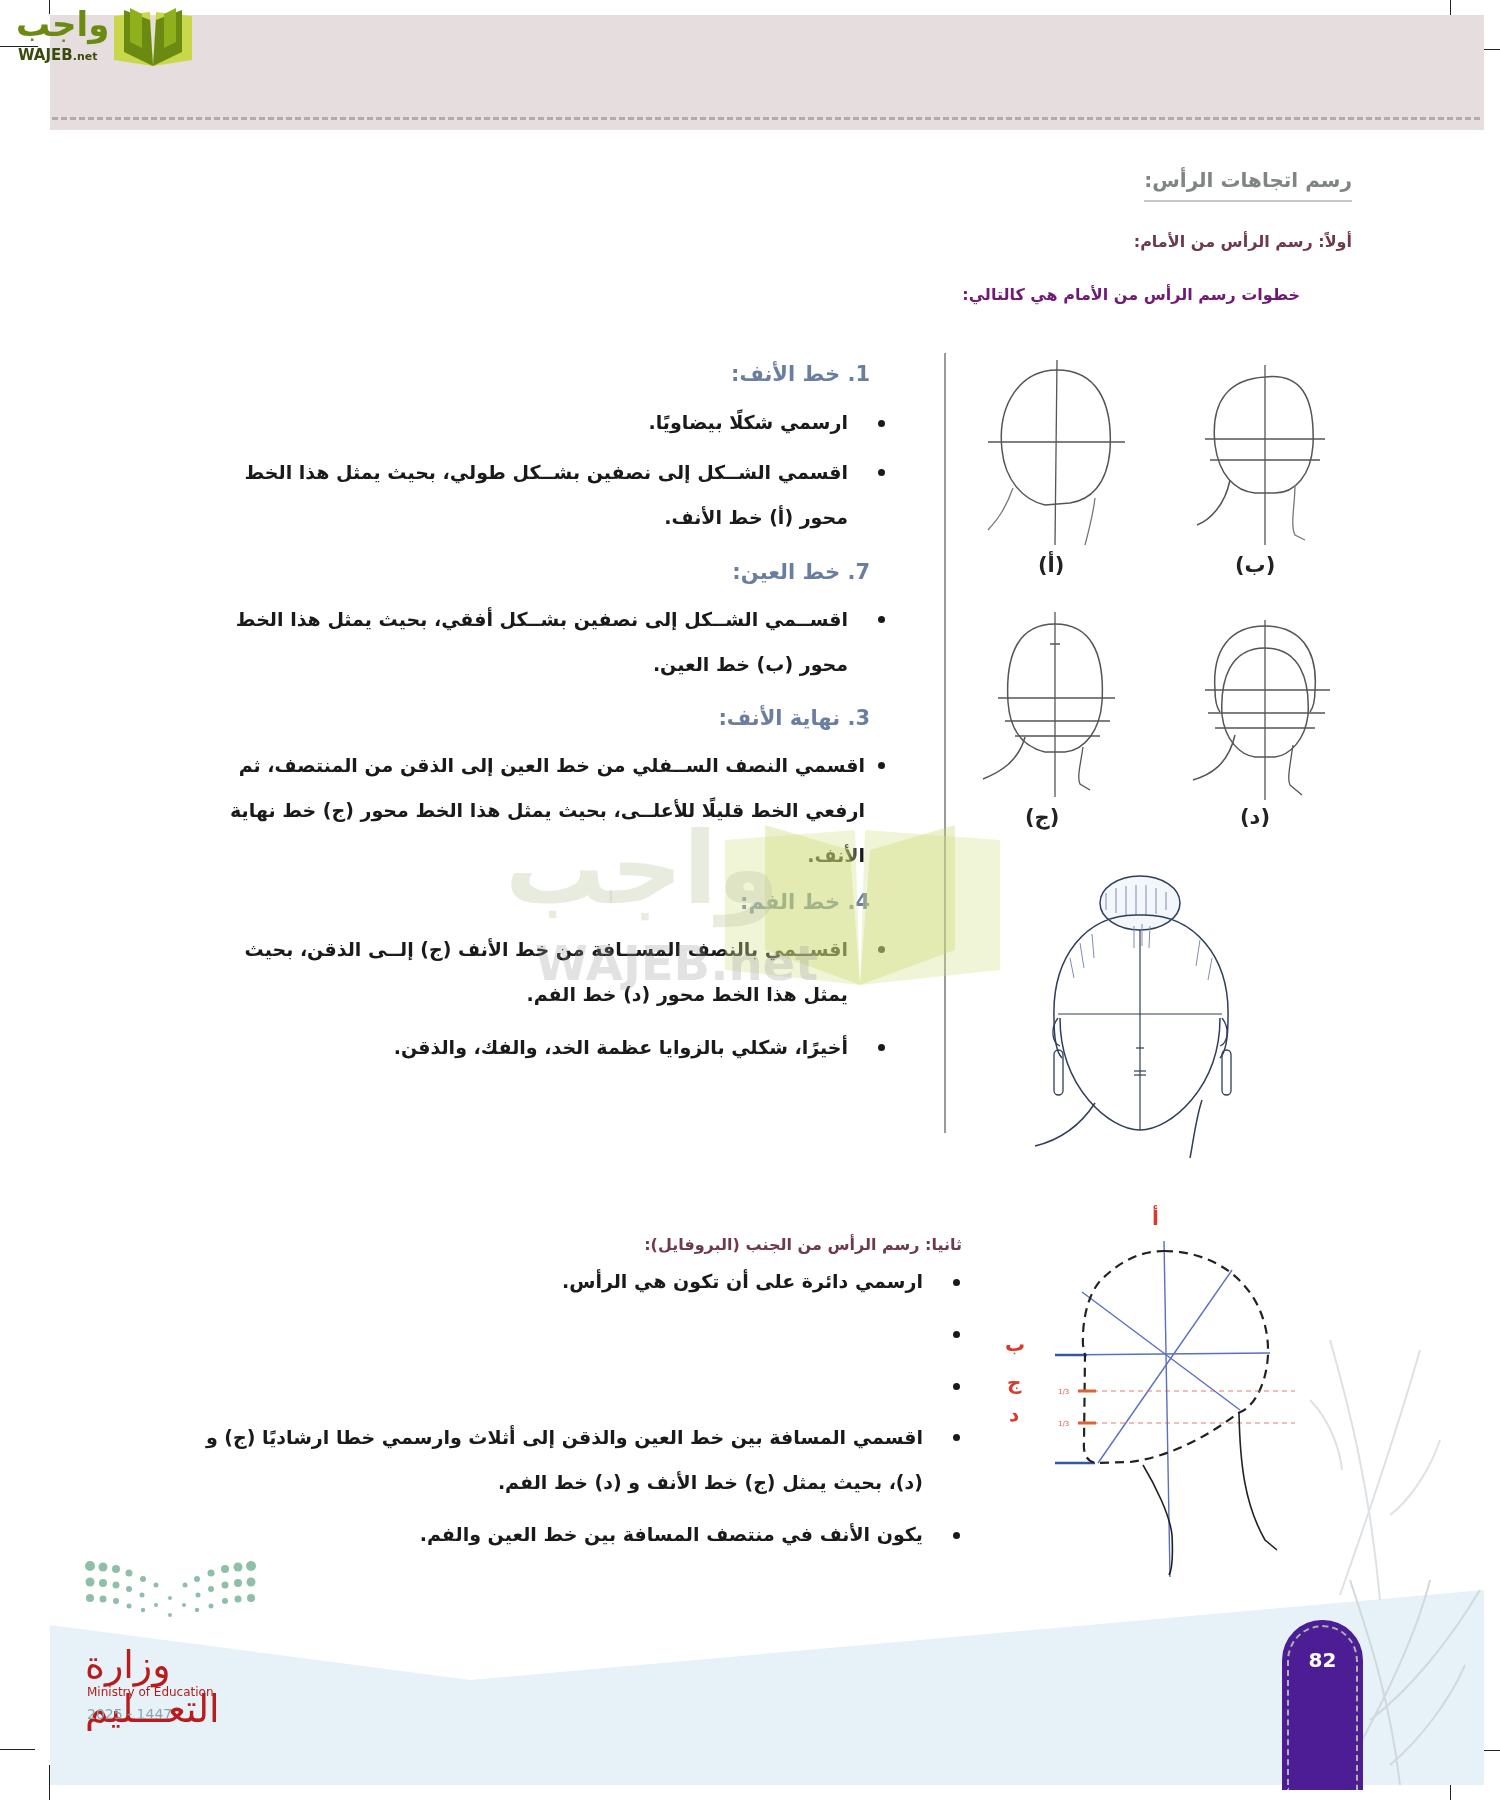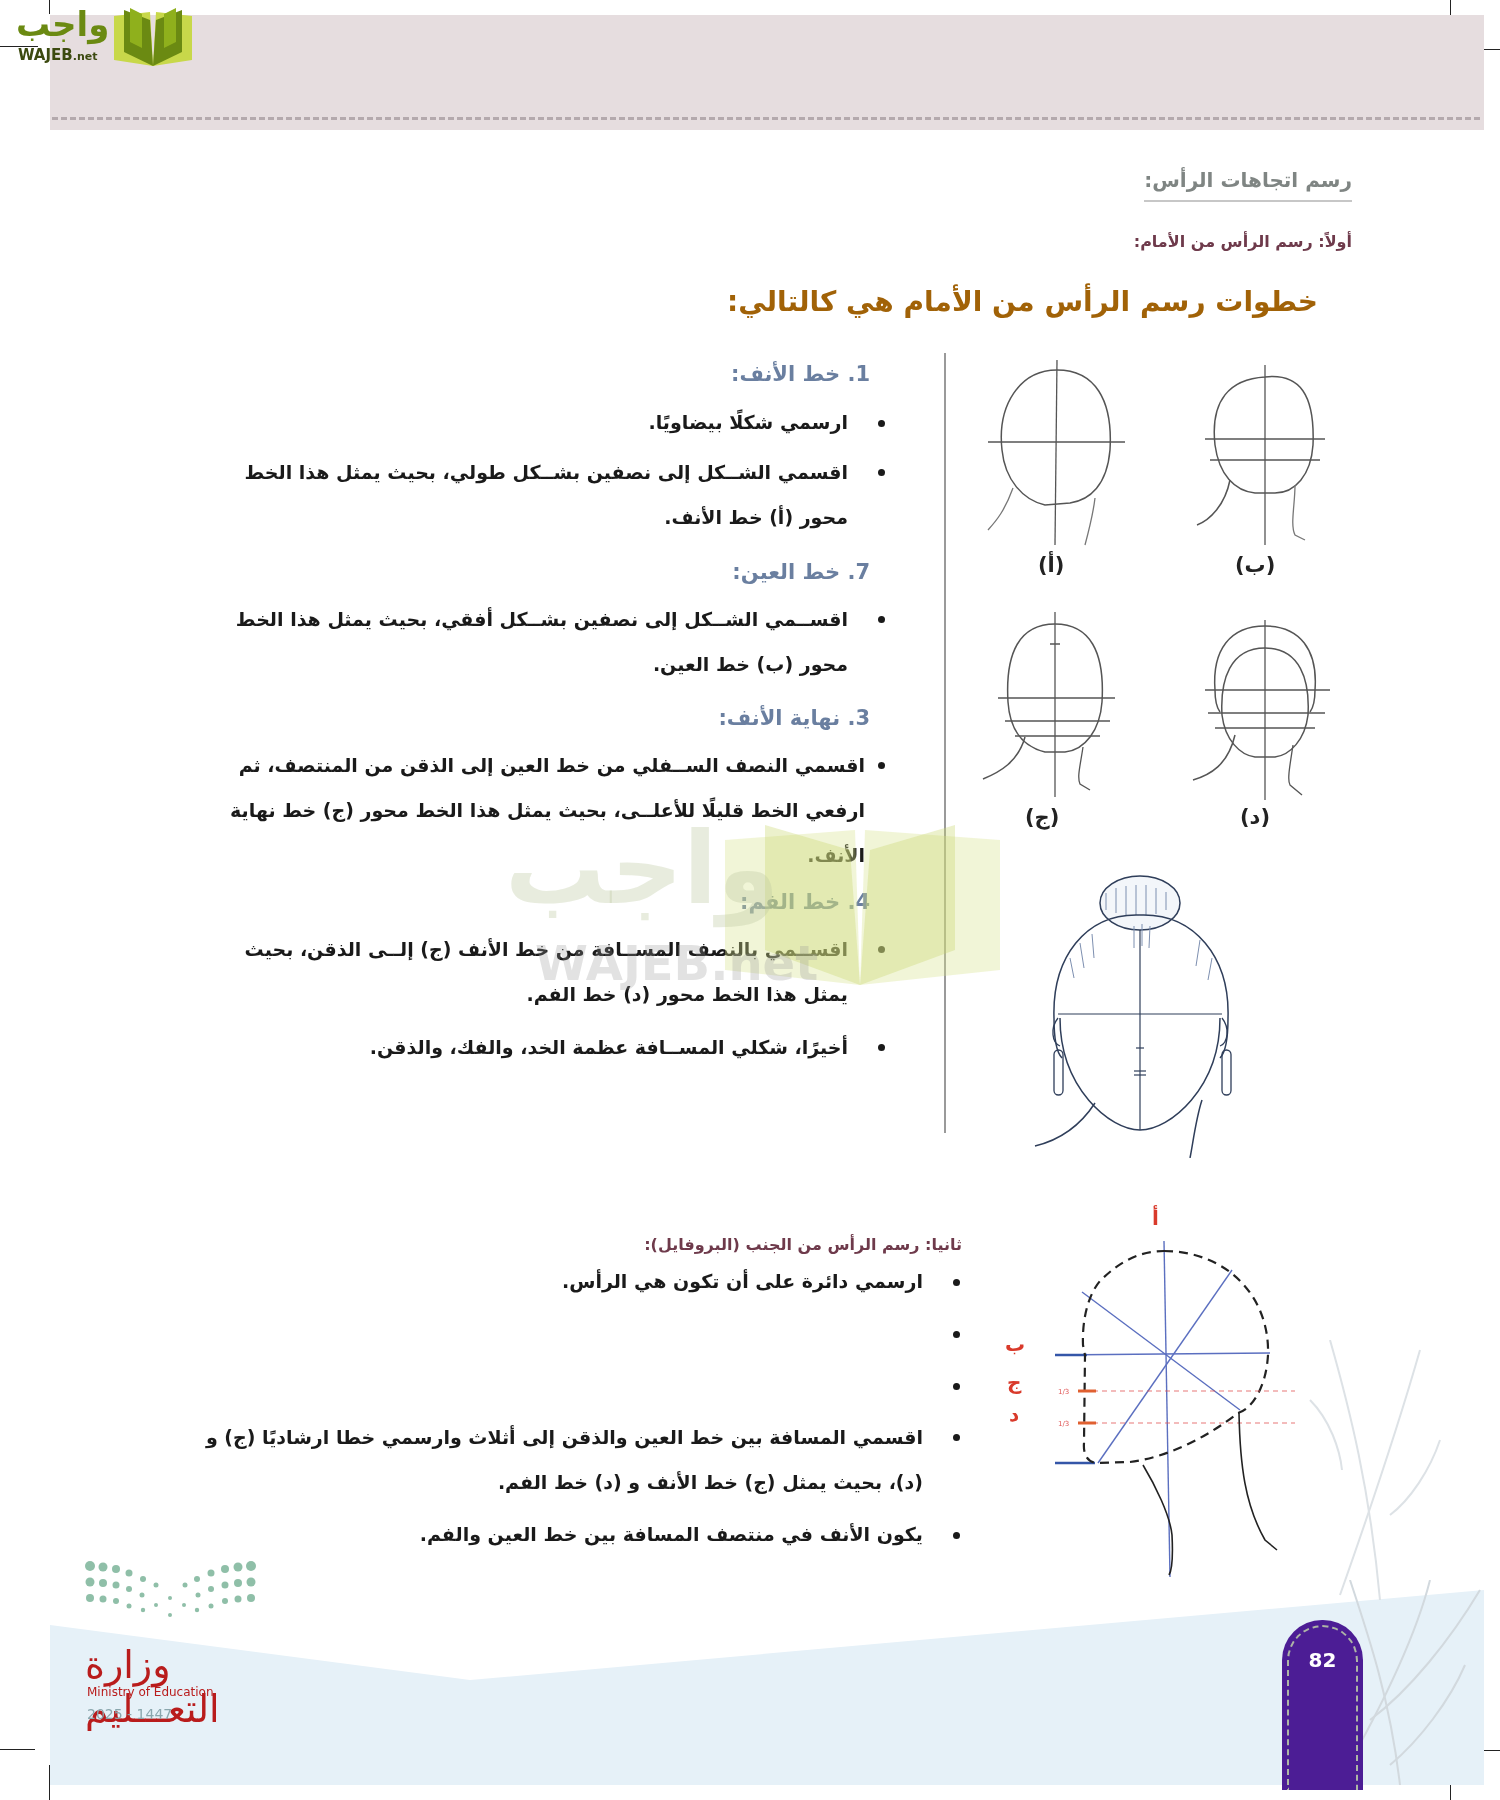--- a/index.html
+++ b/index.html
@@ -14,21 +14,21 @@
   .logo { position: absolute; left: 6px; top: 4px; width: 190px; height: 64px; }
   .logo-ar { position: absolute; left: 10px; top: 0; font-size: 34px; font-weight: bold; color: #6b8a12; direction: rtl; }
   .logo-en { position: absolute; left: 12px; top: 42px; font-size: 15px; font-weight: bold; color: #3c4a10; letter-spacing: 0; }
   .logo-en small { font-size: 11px; }
   .logo-book { position: absolute; left: 106px; top: 4px; width: 82px; height: 60px; }
 
   .rtl { direction: rtl; text-align: right; }
 
   .title { position: absolute; right: 148px; top: 168px; font-size: 20px; font-weight: bold; color: #7f8583; padding-bottom: 8px; border-bottom: 2px solid #c7c7c7; }
   .sub-maroon { position: absolute; font-size: 16px; font-weight: bold; color: #6e3a4b; }
-  .intro { position: absolute; right: 182px; top: 285px; font-size: 28px; font-weight: bold; color: #a16207; }
+  .intro { position: absolute; right: 200px; top: 285px; font-size: 16px; font-weight: bold; color: #701a75; }
 
   .step-head { position: absolute; font-size: 21px; font-weight: bold; color: #6a7fa0; }
   .bullet { position: absolute; font-size: 19px; font-weight: bold; line-height: 45px; color: #1a1a1a; direction: rtl; text-align: right; }
   .bullet .dot { display: inline-block; width: 7px; height: 7px; border-radius: 50%; background: #1a1a1a; margin-left: 30px; vertical-align: middle; }
   .bullet.hang { padding-right: 37px; }
   .bullet.hang .dot { position: absolute; right: 0; top: 19px; margin: 0; }
 
   .divider { position: absolute; left: 944px; top: 353px; width: 2px; height: 780px; background: #9a9a9a; }
 
   .fig-label { position: absolute; font-size: 21px; font-weight: bold; color: #222; }
@@ -99,21 +99,21 @@
 <div class="step-head rtl" style="right:630px;top:706px;">3. نهاية الأنف:</div>
 <div class="bullet hang" style="right:615px;top:743px;width:700px;padding-right:20px;">
   <span class="dot"></span><span>اقسمي النصف الســفلي من خط العين إلى الذقن من المنتصف، ثم ارفعي الخط قليلًا للأعلــى، بحيث يمثل هذا الخط محور (ج) خط نهاية الأنف.</span>
 </div>
 
 <div class="step-head rtl" style="right:630px;top:890px;">4. خط الفم:</div>
 <div class="bullet hang" style="right:615px;top:927px;width:690px;">
   <span class="dot"></span><span>اقســمي بالنصف المســافة من خط الأنف (ج) إلــى الذقن، بحيث يمثل هذا الخط محور (د) خط الفم.</span>
 </div>
 <div class="bullet hang" style="right:615px;top:1025px;width:690px;">
-  <span class="dot"></span><span>أخيرًا، شكلي المســافة عظمة الخد، والفك، والذقن.</span>
+  <span class="dot"></span><span>أخيرًا، شكلي بالزوايا عظمة الخد، والفك، والذقن.</span>
 </div>
 
 <div class="divider"></div>
 
 <svg style="position:absolute;left:985px;top:360px;" width="145" height="190" viewBox="0 0 145 190">
   <path d="M72 10 C110 10 128 40 125 90 C122 125 105 140 85 143 L60 145 C38 140 20 120 17 90 C12 45 35 10 72 10 Z" fill="none" stroke="#555" stroke-width="1.5"></path>
   <line x1="72" y1="0" x2="70" y2="185" stroke="#555" stroke-width="1.3"></line>
   <line x1="3" y1="82" x2="140" y2="82" stroke="#555" stroke-width="1.3"></line>
   <path d="M28 128 C20 150 12 160 3 170" fill="none" stroke="#777" stroke-width="1.3"></path>
   <path d="M110 138 C108 155 104 170 100 185" fill="none" stroke="#777" stroke-width="1.3"></path>

